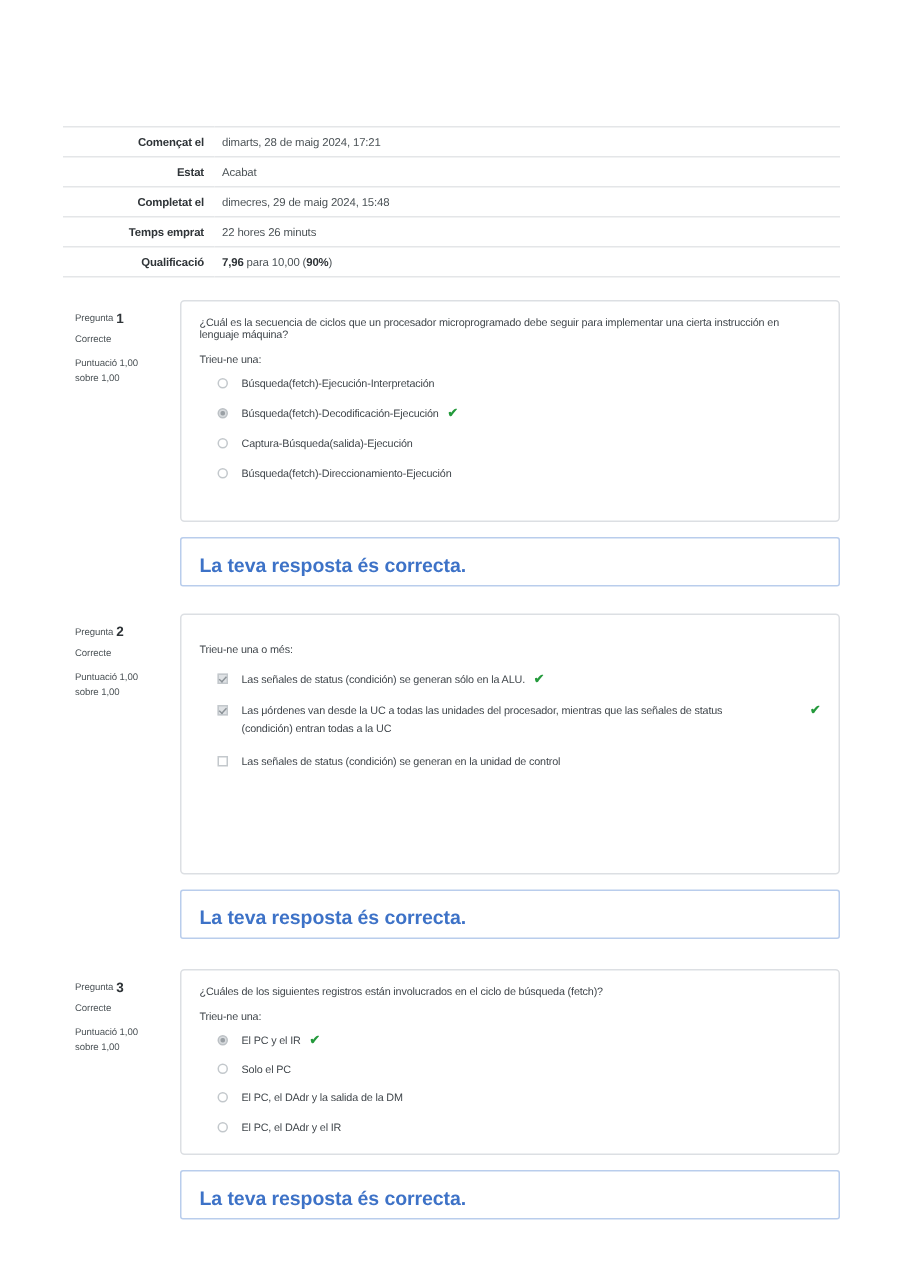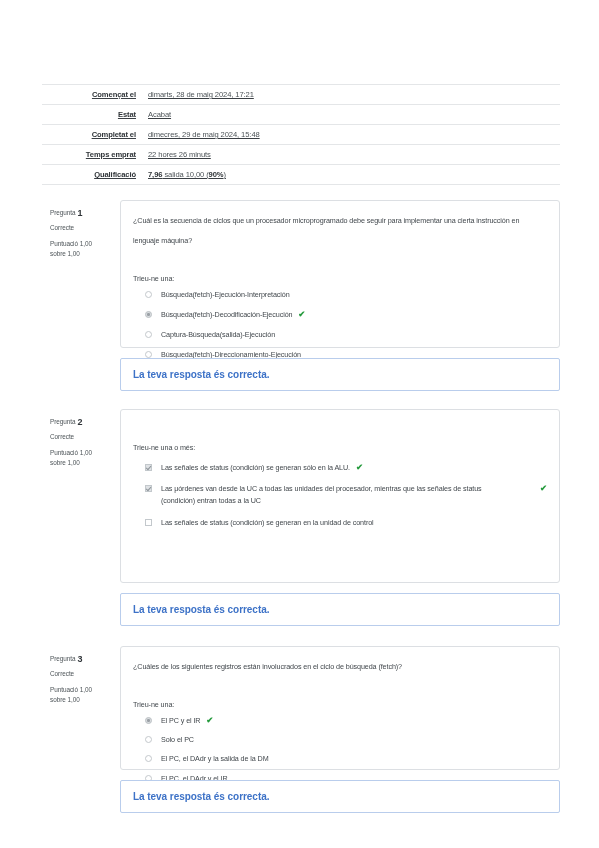--- a/index.html
+++ b/index.html
@@ -23,21 +23,20 @@
   }
 
   
   .summary {
     position: absolute;
     left: 42px;
     top: 84px;
     width: 518px;
     border-collapse: collapse;
     font-size: 7.6px;
-    text-decoration: underline;
   }
   .summary tr {
     border-top: 1px solid #e4e6e8;
   }
   .summary tr:last-child {
     border-bottom: 1px solid #e4e6e8;
   }
   .summary th {
     width: 94px;
     text-align: right;
@@ -94,26 +93,26 @@
     top: 0;
     right: 0;
     border: 1px solid #dcdfe3;
     border-radius: 3px;
     background: #fff;
     box-sizing: border-box;
     padding: 10px 12px 12px 12px;
   }
   .q-text {
     font-size: 7.2px;
-    line-height: 20px;
+    line-height: 8px;
     color: #41474c;
     letter-spacing: -0.1px;
   }
   .q-prompt {
-    margin-top: 23px;
+    margin-top: 8px;
     font-size: 7.2px;
     color: #41474c;
     letter-spacing: -0.1px;
   }
   .answers {
     margin-top: 6px;
     padding-left: 12px;
   }
   .ans {
     position: relative;
@@ -202,21 +201,21 @@
     position: absolute;
     left: 78px;
     right: 0;
     border: 1px solid #b9cdec;
     border-radius: 2px;
     background: #fff;
     box-sizing: border-box;
     padding: 10px 12px;
   }
   .feedback-text {
-    font-size: 10px;
+    font-size: 13px;
     font-weight: bold;
     color: #3d72c7;
     letter-spacing: -0.05px;
   }
 </style>
 </head>
 <body>
 
 <div class="page">
 
@@ -233,21 +232,21 @@
       <tr>
         <th>Completat el</th>
         <td>dimecres, 29 de maig 2024, 15:48</td>
       </tr>
       <tr>
         <th>Temps emprat</th>
         <td>22 hores 26 minuts</td>
       </tr>
       <tr>
         <th>Qualificació</th>
-        <td><span class="grade-main">7,96</span><span> salida 10,00 (</span><span class="grade-pct">90%</span><span>)</span></td>
+        <td><span class="grade-main">7,96</span><span> para 10,00 (</span><span class="grade-pct">90%</span><span>)</span></td>
       </tr>
     </tbody>
   </table>
 
   <div class="question" id="q1" style="top:200px;">
     <div class="q-info">
       <div class="q-no"><span>Pregunta</span><b>1</b></div>
       <div class="q-state">Correcte</div>
       <div class="q-marks">
         <div>Puntuació 1,00</div>

